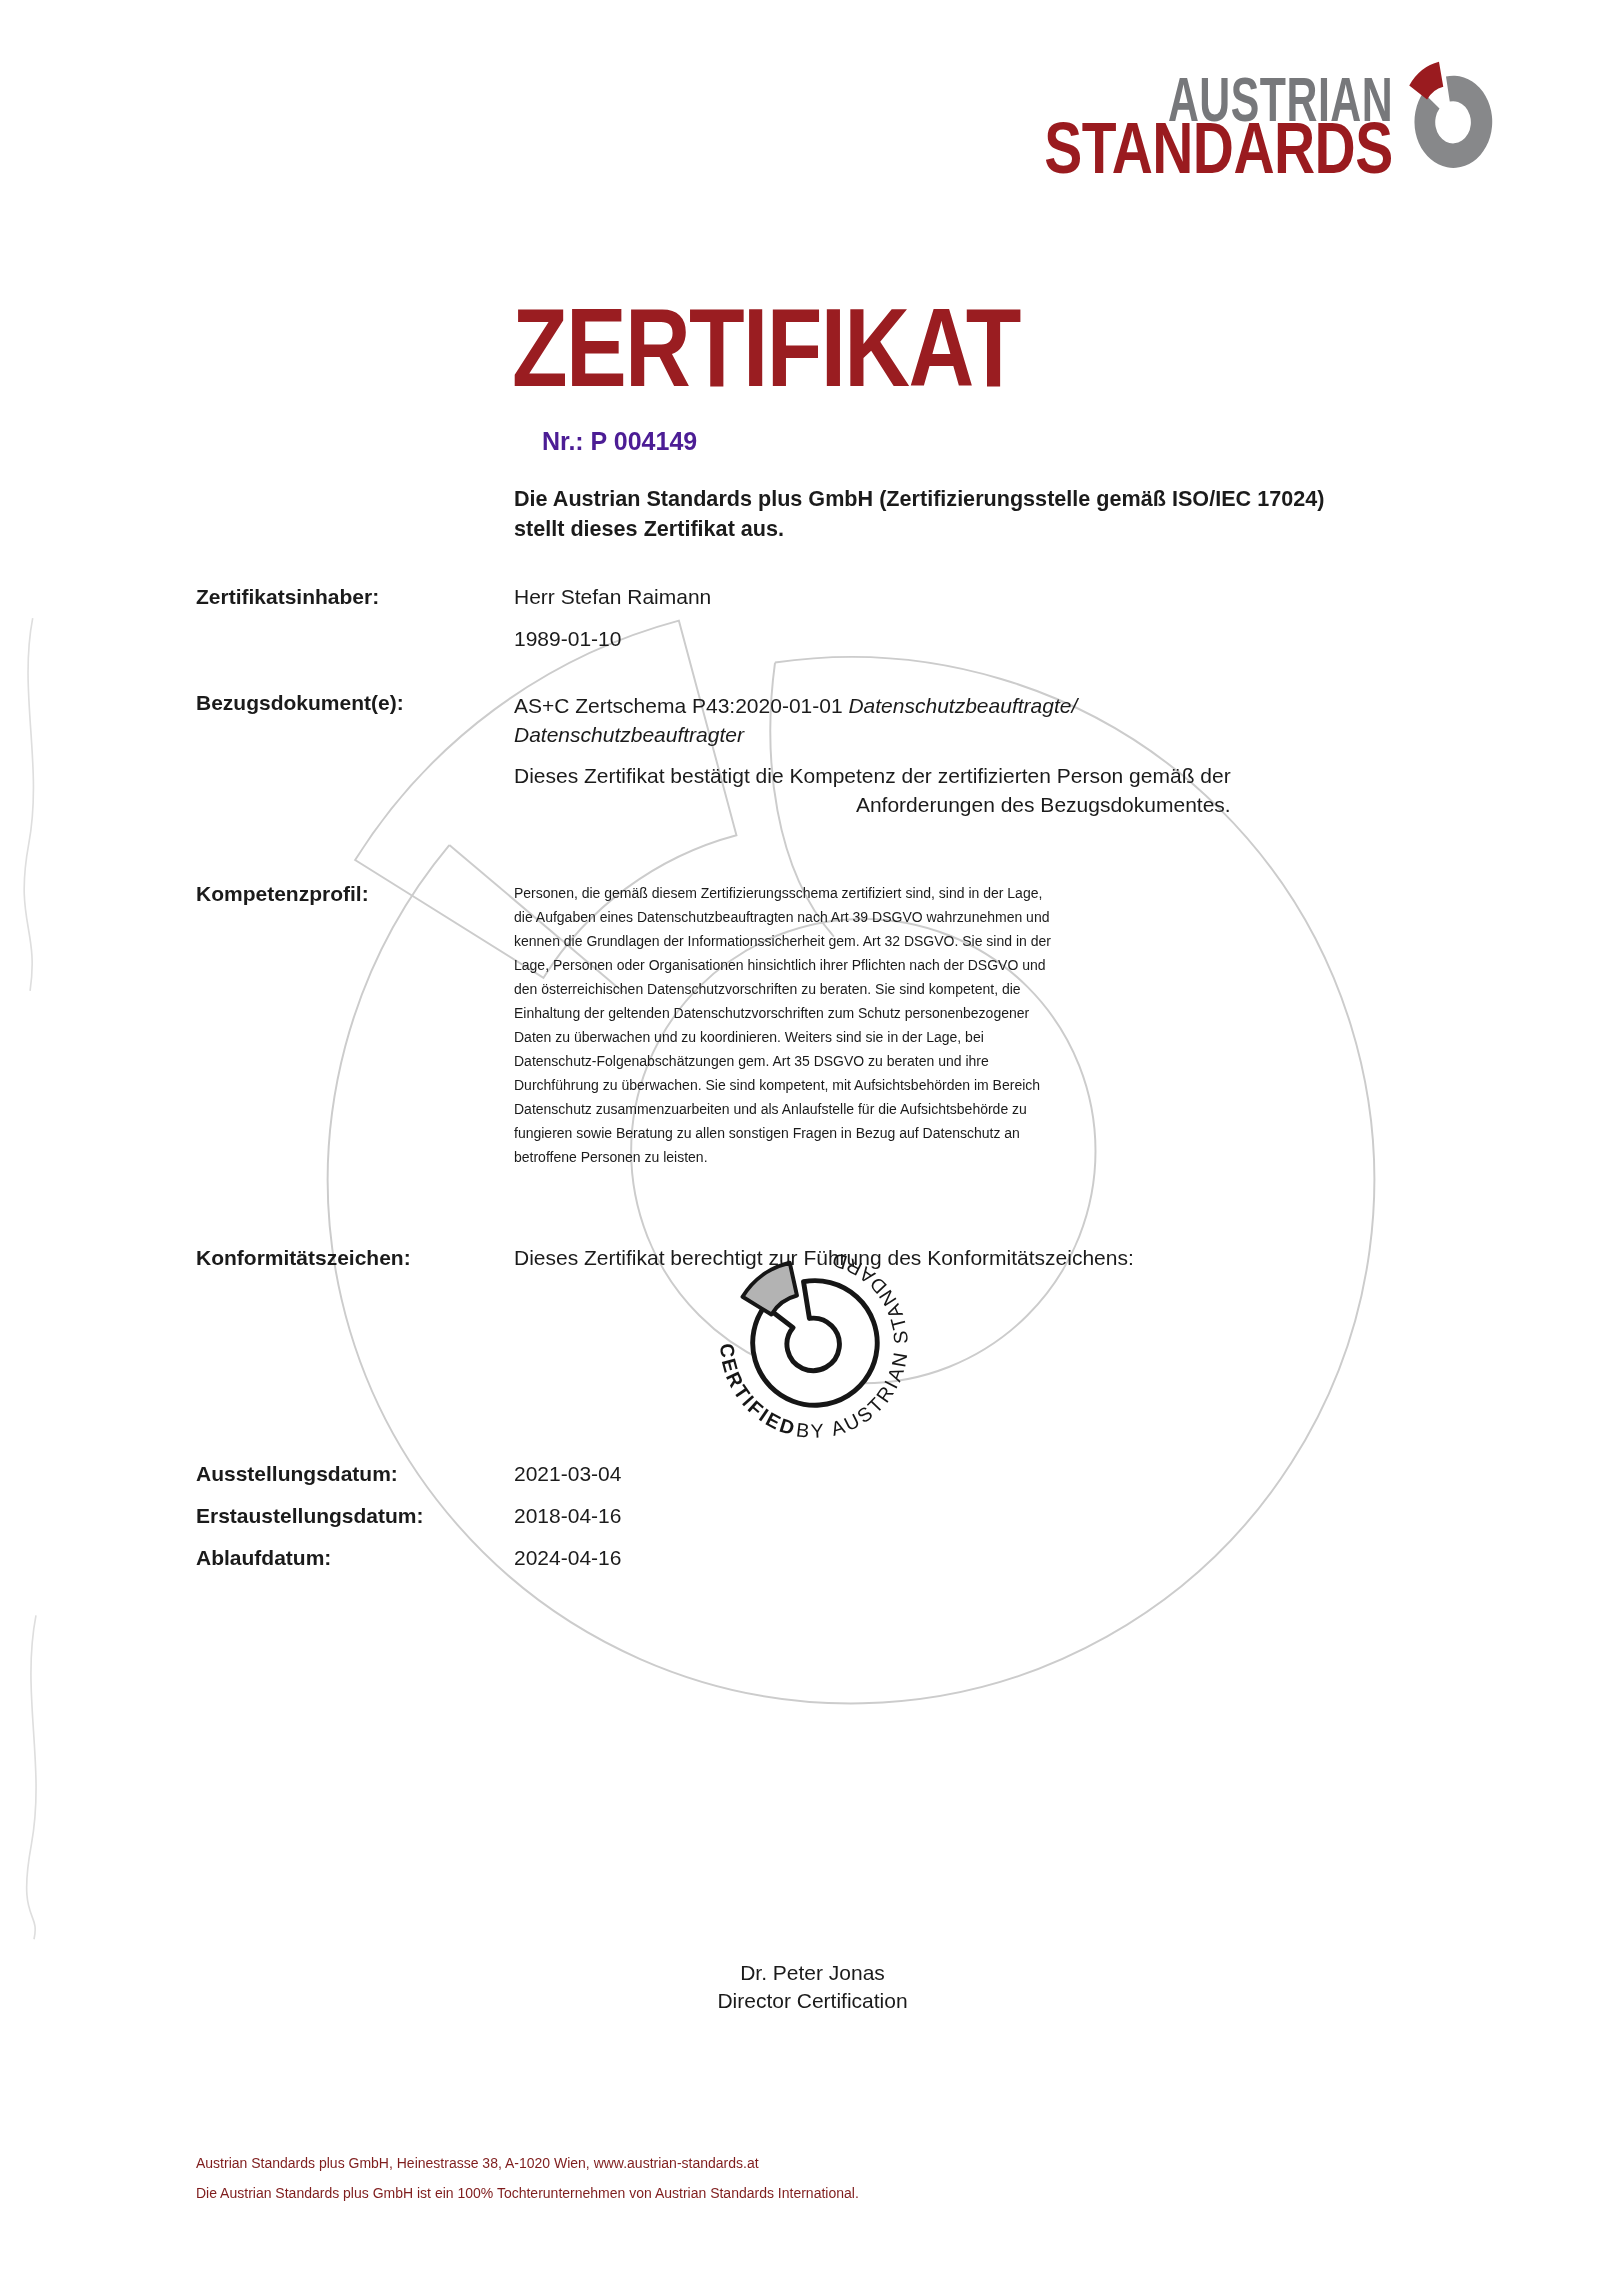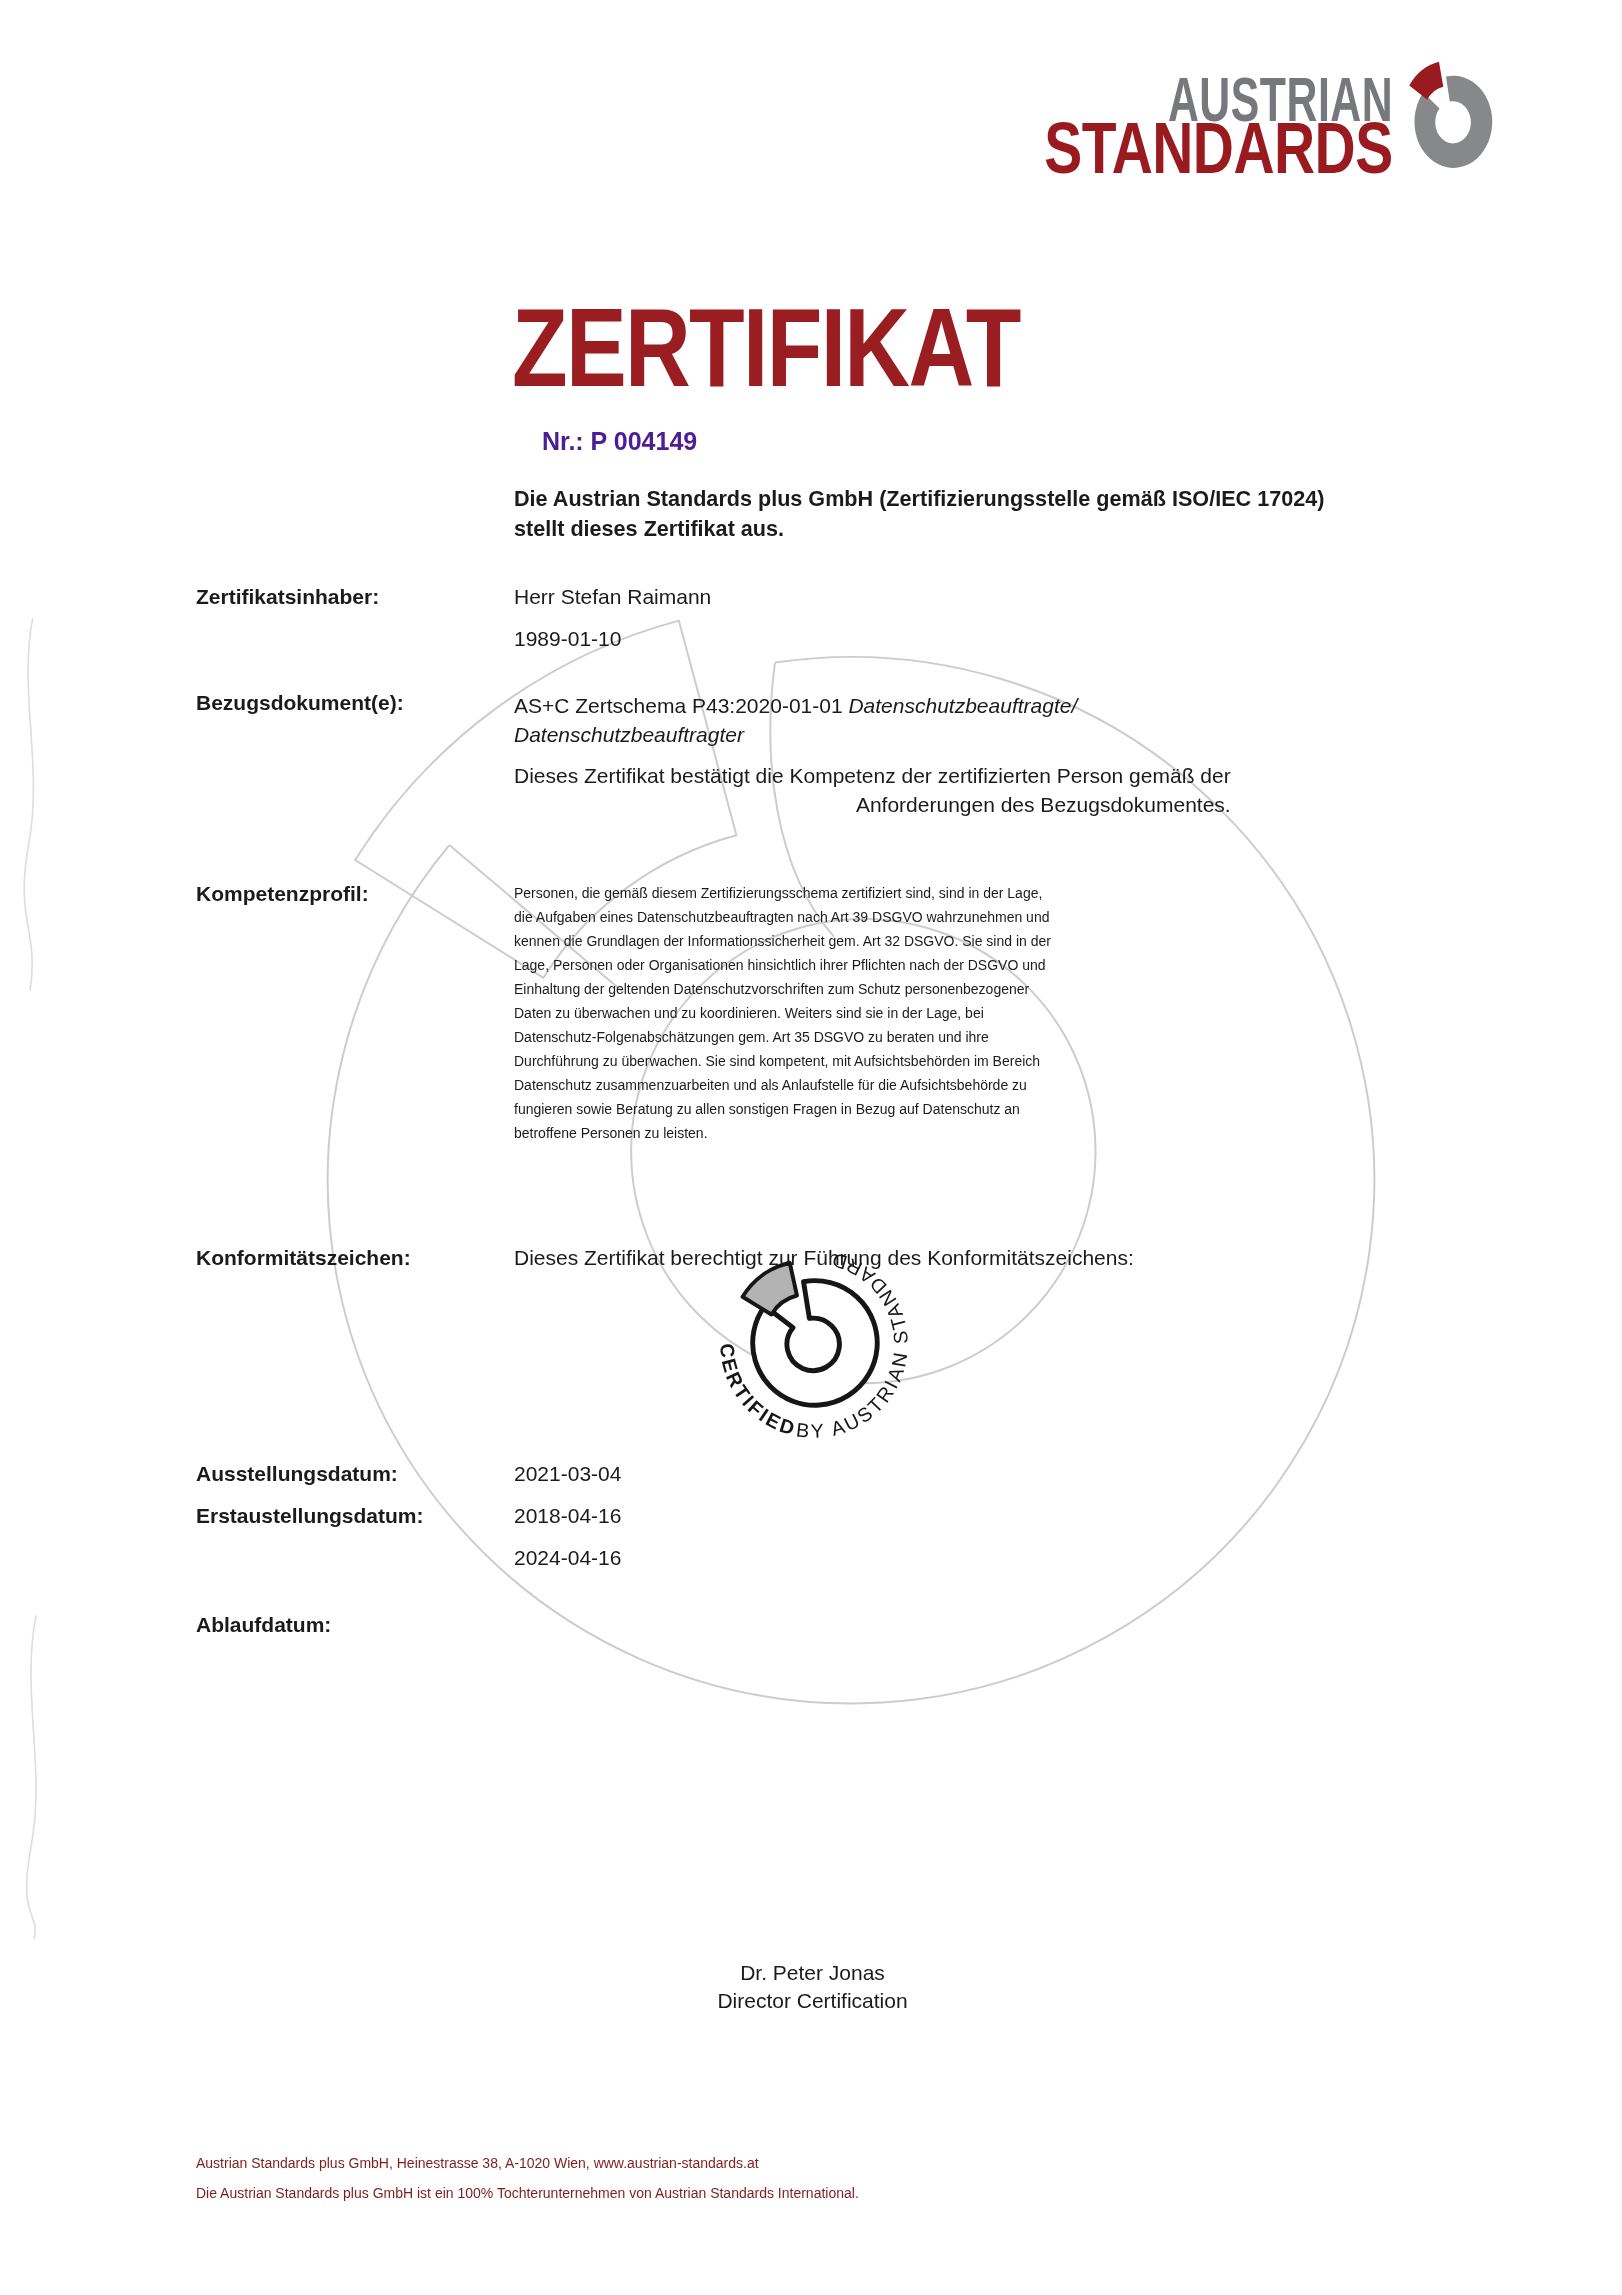--- a/index.html
+++ b/index.html
@@ -95,20 +95,21 @@
       <div>Dieses Zertifikat bestätigt die Kompetenz der zertifizierten Person gemäß der</div>
       <div>Anforderungen des Bezugsdokumentes.</div>
     </div>
 
     <div class="label" style="top:882px">Kompetenzprofil:</div>
     <div id="competence-text">
       <div>Personen, die gemäß diesem Zertifizierungsschema zertifiziert sind, sind in der Lage,</div>
       <div>die Aufgaben eines Datenschutzbeauftragten nach Art 39 DSGVO wahrzunehmen und</div>
       <div>kennen die Grundlagen der Informationssicherheit gem. Art 32 DSGVO. Sie sind in der</div>
       <div>Lage, Personen oder Organisationen hinsichtlich ihrer Pflichten nach der DSGVO und</div>
+      <div>den österreichischen Datenschutzvorschriften zu beraten. Sie sind kompetent, die</div>
       <div>Einhaltung der geltenden Datenschutzvorschriften zum Schutz personenbezogener</div>
       <div>Daten zu überwachen und zu koordinieren. Weiters sind sie in der Lage, bei</div>
       <div>Datenschutz-Folgenabschätzungen gem. Art 35 DSGVO zu beraten und ihre</div>
       <div>Durchführung zu überwachen. Sie sind kompetent, mit Aufsichtsbehörden im Bereich</div>
       <div>Datenschutz zusammenzuarbeiten und als Anlaufstelle für die Aufsichtsbehörde zu</div>
       <div>fungieren sowie Beratung zu allen sonstigen Fragen in Bezug auf Datenschutz an</div>
       <div>betroffene Personen zu leisten.</div>
     </div>
 
     <div class="label" style="top:1246px">Konformitätszeichen:</div>
@@ -128,21 +129,21 @@
         <textPath href="#sealTextPath" startOffset="196" font-weight="400"> BY AUSTRIAN STANDARDS</textPath>
       </text>
     </svg>
 
     <div class="label" style="top:1462px">Ausstellungsdatum:</div>
     <div class="value" style="top:1462px">2021-03-04</div>
 
     <div class="label" style="top:1504px">Erstaustellungsdatum:</div>
     <div class="value" style="top:1504px">2018-04-16</div>
 
-    <div class="label" style="top:1613px">Ablaufdatum:</div>
+    <div class="label" style="top:1546px">Ablaufdatum:</div>
     <div class="value" style="top:1546px">2024-04-16</div>
 
     <div id="signature">
       <div>Dr. Peter Jonas</div>
       <div>Director Certification</div>
     </div>
 
     <div id="footer">
       <div>Austrian Standards plus GmbH, Heinestrasse 38, A-1020 Wien, www.austrian-standards.at</div>
       <div>Die Austrian Standards plus GmbH ist ein 100% Tochterunternehmen von Austrian Standards International.</div>

